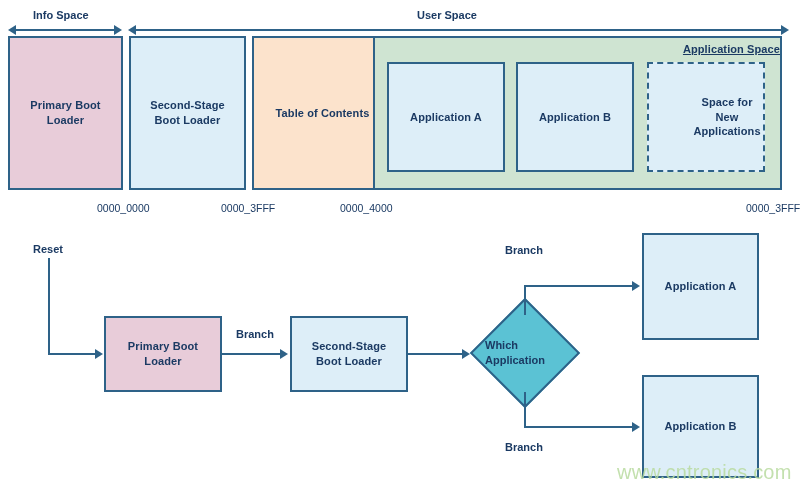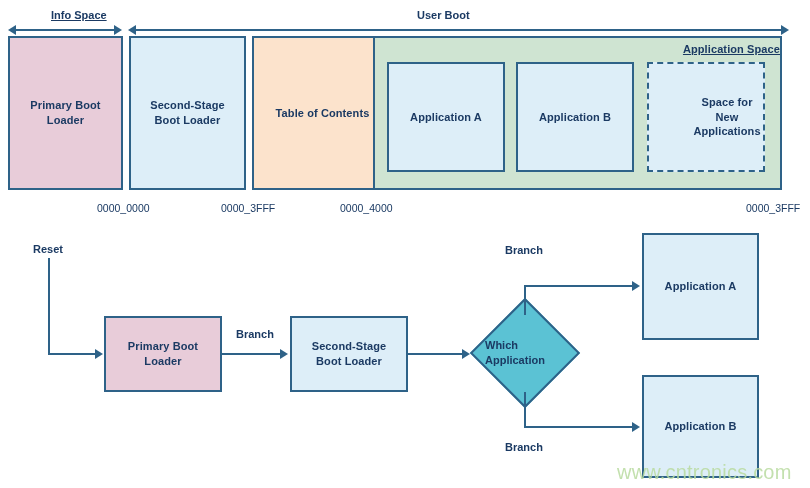--- a/index.html
+++ b/index.html
@@ -83,26 +83,26 @@
     white-space:nowrap;
     letter-spacing:.2px;
     font-family:"Liberation Sans", sans-serif;
   }
 </style>
 </head>
 <body>
 
 <div id="stage">
 
-  <div class="label" style="left:51px;top:9px;text-decoration:underline;">Info Space</div>
+  <div class="label" style="left:33px;top:9px;">Info Space</div>
   <div class="arrowhead-l" style="left:8px;top:25px;"></div>
   <div class="hline" style="left:14px;top:29px;width:101px;"></div>
   <div class="arrowhead-r" style="left:114px;top:25px;"></div>
 
-  <div class="label" style="left:417px;top:9px;">User Boot</div>
+  <div class="label" style="left:417px;top:9px;">User Space</div>
   <div class="arrowhead-l" style="left:128px;top:25px;"></div>
   <div class="hline" style="left:134px;top:29px;width:648px;"></div>
   <div class="arrowhead-r" style="left:781px;top:25px;"></div>
 
   <div class="box" style="left:8px;top:36px;width:115px;height:154px;background:#e8ccd9;">
     <span style="white-space:pre-line;">Primary Boot
 Loader</span>
   </div>
 
   <div class="box" style="left:129px;top:36px;width:117px;height:154px;background:#ddeef8;">

